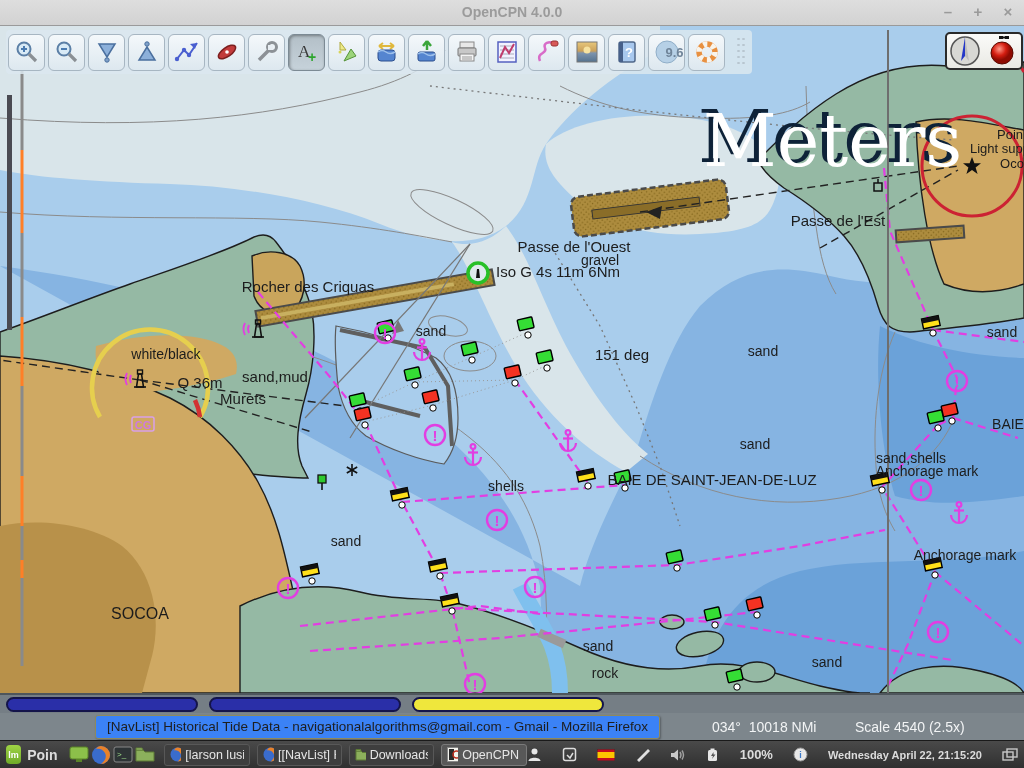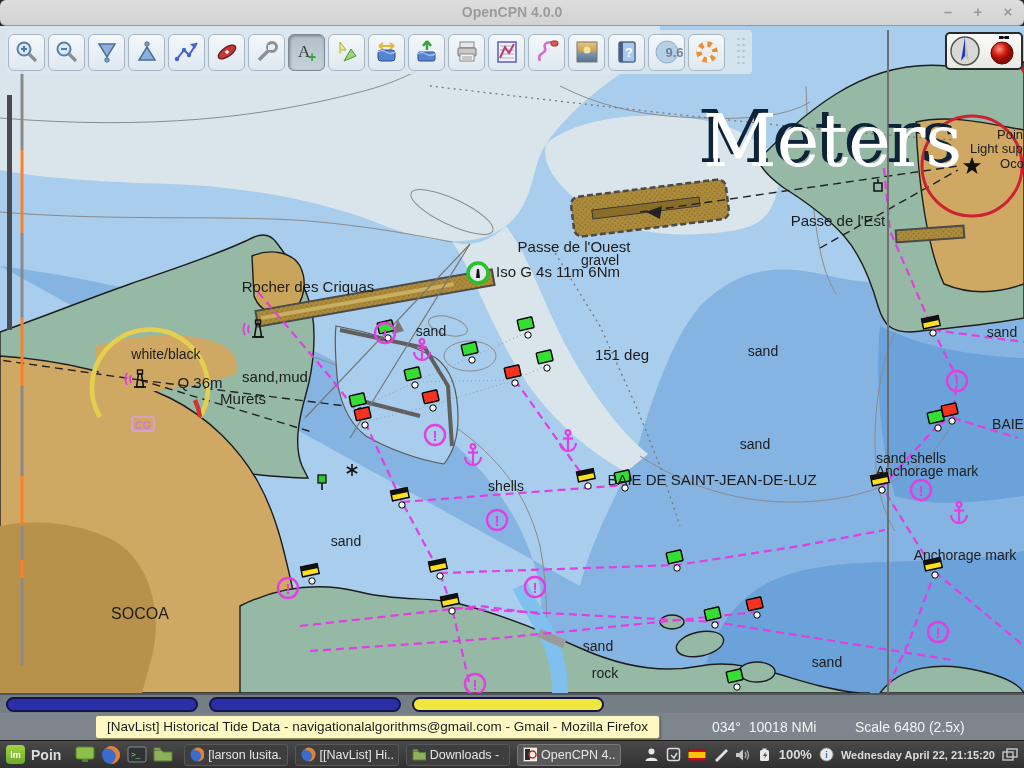--- a/index.html
+++ b/index.html
@@ -1,21 +1,21 @@
 <!DOCTYPE html>
 <html><head>
 <meta charset="utf-8">
 <style>
   * { margin:0; padding:0; box-sizing:border-box; }
   html,body { width:1024px; height:768px; overflow:hidden; font-family:"Liberation Sans", sans-serif; background:#2c2c2c; }
   #screen { position:relative; width:1024px; height:768px; }
 
   
   #titlebar { position:absolute; left:0; top:0; width:1024px; height:26px;
-    background:linear-gradient(#dedede,#d2d2d2); border-bottom:1px solid #9a9a9a;border-radius:6px; }
+    background:linear-gradient(#dedede,#d2d2d2); border-bottom:1px solid #9a9a9a; }
   #titlebar .title { position:absolute; left:0; right:0; top:4px; text-align:center;
     font-size:14px; font-weight:bold; color:#9b9b9b; }
   .win-btns { position:absolute; right:8px; top:3px; display:flex; gap:14px; }
   .win-btn { color:#9a9a9a; font-size:15px; font-weight:bold; width:16px; text-align:center; cursor:default; }
 
   
   #appbody { position:absolute; left:0; top:26px; width:1024px; height:687px;
     border-left:3px solid #3e3e46; border-right:3px solid #3e3e46; background:#a9cdec; }
   #chartwrap { position:absolute; left:-3px; top:0; width:1024px; height:667px; overflow:hidden; }
   #chartsvg { display:block; }
@@ -38,37 +38,37 @@
   
   #chartbar { position:absolute; left:-3px; top:667px; width:1024px; height:20px; background:#757e85;
     border-top:2px solid #4e565c; display:flex; align-items:center; gap:11px; padding:0 6px; }
   .cb-btn { height:15px; border-radius:8px; border:2px solid #14144a; width:192px; }
 
   
   #statusbar { position:absolute; left:0; top:713px; width:1024px; height:27px; background:#7d868c;
     color:#f2f4f5; font-size:14px; }
   #statusbar .sb-field { position:absolute; top:6px; white-space:pre; }
   #tooltip { position:absolute; left:95px; top:2px; height:24px; line-height:22px;
-    background:#fef9c3; border:1px solid #8f8a5c; border-radius:3px; padding:0 11px;
+    background:#3b82f6; border:1px solid #8f8a5c; border-radius:3px; padding:0 11px;
     color:#1e1e1e; font-size:13.5px; white-space:nowrap; box-shadow:1px 1px 2px rgba(0,0,0,.3); }
 
   
   #taskbar { position:absolute; left:0; top:740px; width:1024px; height:28px;
     background:linear-gradient(#4a4a4a,#303030); border-top:1px solid #1a1a1a;
     display:flex; align-items:center; color:#dcdcdc; }
   #mintlogo { width:19px; height:19px; margin:0 6px 0 6px; background:linear-gradient(#9fd445,#6faa28);
     border-radius:4px; color:#fff; font-size:9px; font-weight:bold; display:flex; align-items:center; justify-content:center; }
   #menulabel { font-size:14px; font-weight:bold; margin-right:12px; }
   .tb-launcher { width:24px; height:22px; display:flex; align-items:center; justify-content:center; margin-right:2px; }
   .task-win { width:104px; height:22px; margin-left:7px; background:#3e3e3e; border:1px solid #585858;
     border-radius:3px; display:flex; align-items:center; gap:4px; padding:0 5px; font-size:12.5px; color:#e6e6e6;
     white-space:nowrap; overflow:hidden; }
   .task-win.active { background:#585858; border-color:#7a7a7a; }
   .task-win .tw-label { overflow:hidden; text-overflow:clip; }
-  #tray { margin-left:auto; display:flex; align-items:center; gap:7px; padding-right:6px; }
+  #tray { margin-left:auto; display:flex; align-items:center; gap:20px; padding-right:6px; }
   #clock { font-size:11px; font-weight:bold; white-space:pre; }
   .tray-ico { display:flex; align-items:center; }
   #battery-label { font-size:13px; font-weight:bold; }
 
   .chart-label { fill:#1c1c1c; }
   .watermark-sh { font-family:"DejaVu Serif", serif; font-size:72px; fill:#0e2238; }
   .watermark-fg { font-family:"DejaVu Serif", serif; font-size:72px; fill:#ffffff; }
 </style>
 </head>
 <body>
@@ -681,21 +681,21 @@
     <div id="chartbar">
       <div class="cb-btn" style="background:#2a2fa8"></div>
       <div class="cb-btn" style="background:#2a2fa8"></div>
       <div class="cb-btn" style="background:#efe73c"></div>
     </div>
   </div>
 
   <div id="statusbar">
     <div class="sb-field" style="left:300px">43 23.2317 N   001 40.8976 W</div>
     <div class="sb-field" style="left:712px">034°  10018 NMi</div>
-    <div class="sb-field" style="left:855px">Scale 6480 (2.5x)</div>
+    <div class="sb-field" style="left:855px">Scale 4540 (2.5x)</div>
     <div id="tooltip">[NavList] Historical Tide Data - navigationalalgorithms@gmail.com - Gmail - Mozilla Firefox</div>
   </div>
 
   <div id="taskbar">
     <div id="mintlogo">lm</div>
     <div id="menulabel">Poin</div>
     <div class="tb-launcher">
         <svg width="20" height="18">
           <rect x="1" y="1" width="18" height="12" rx="2" fill="#8cc04a" stroke="#5a8428"></rect>
           <rect x="7" y="13" width="6" height="3" fill="#5a8428"></rect>

